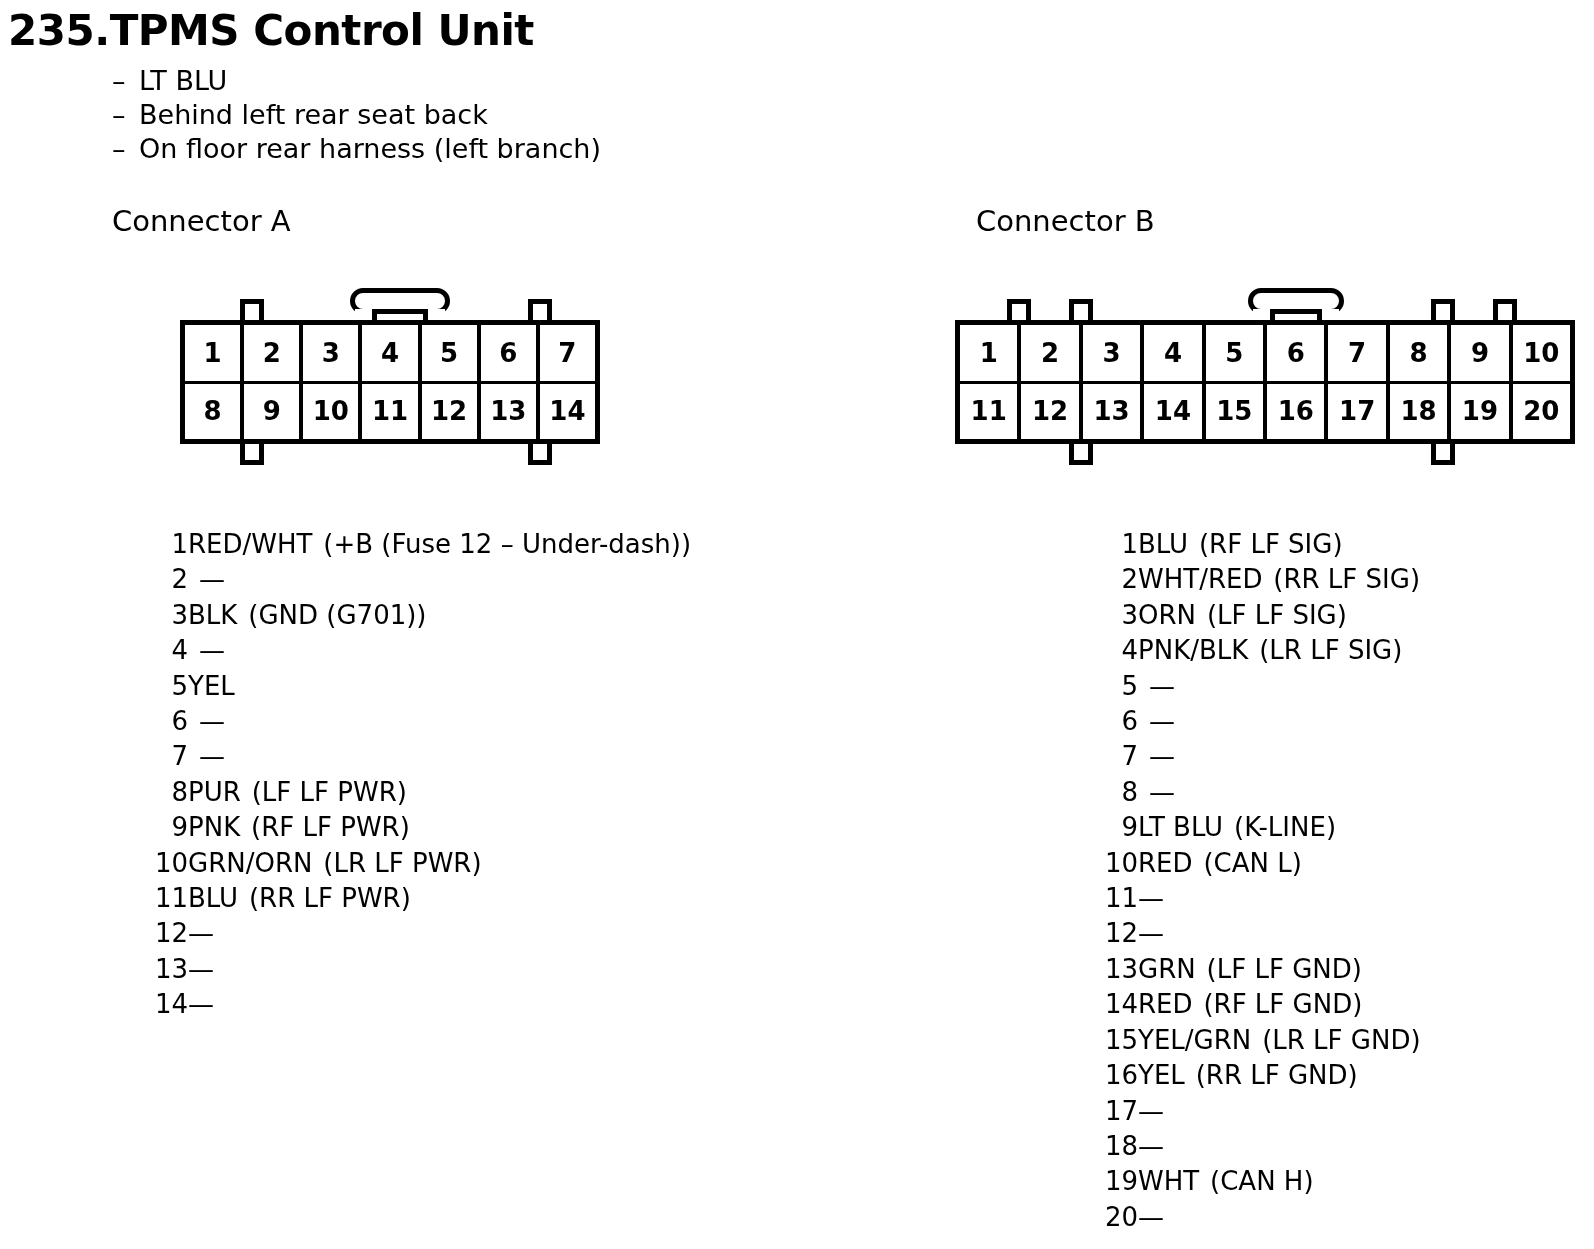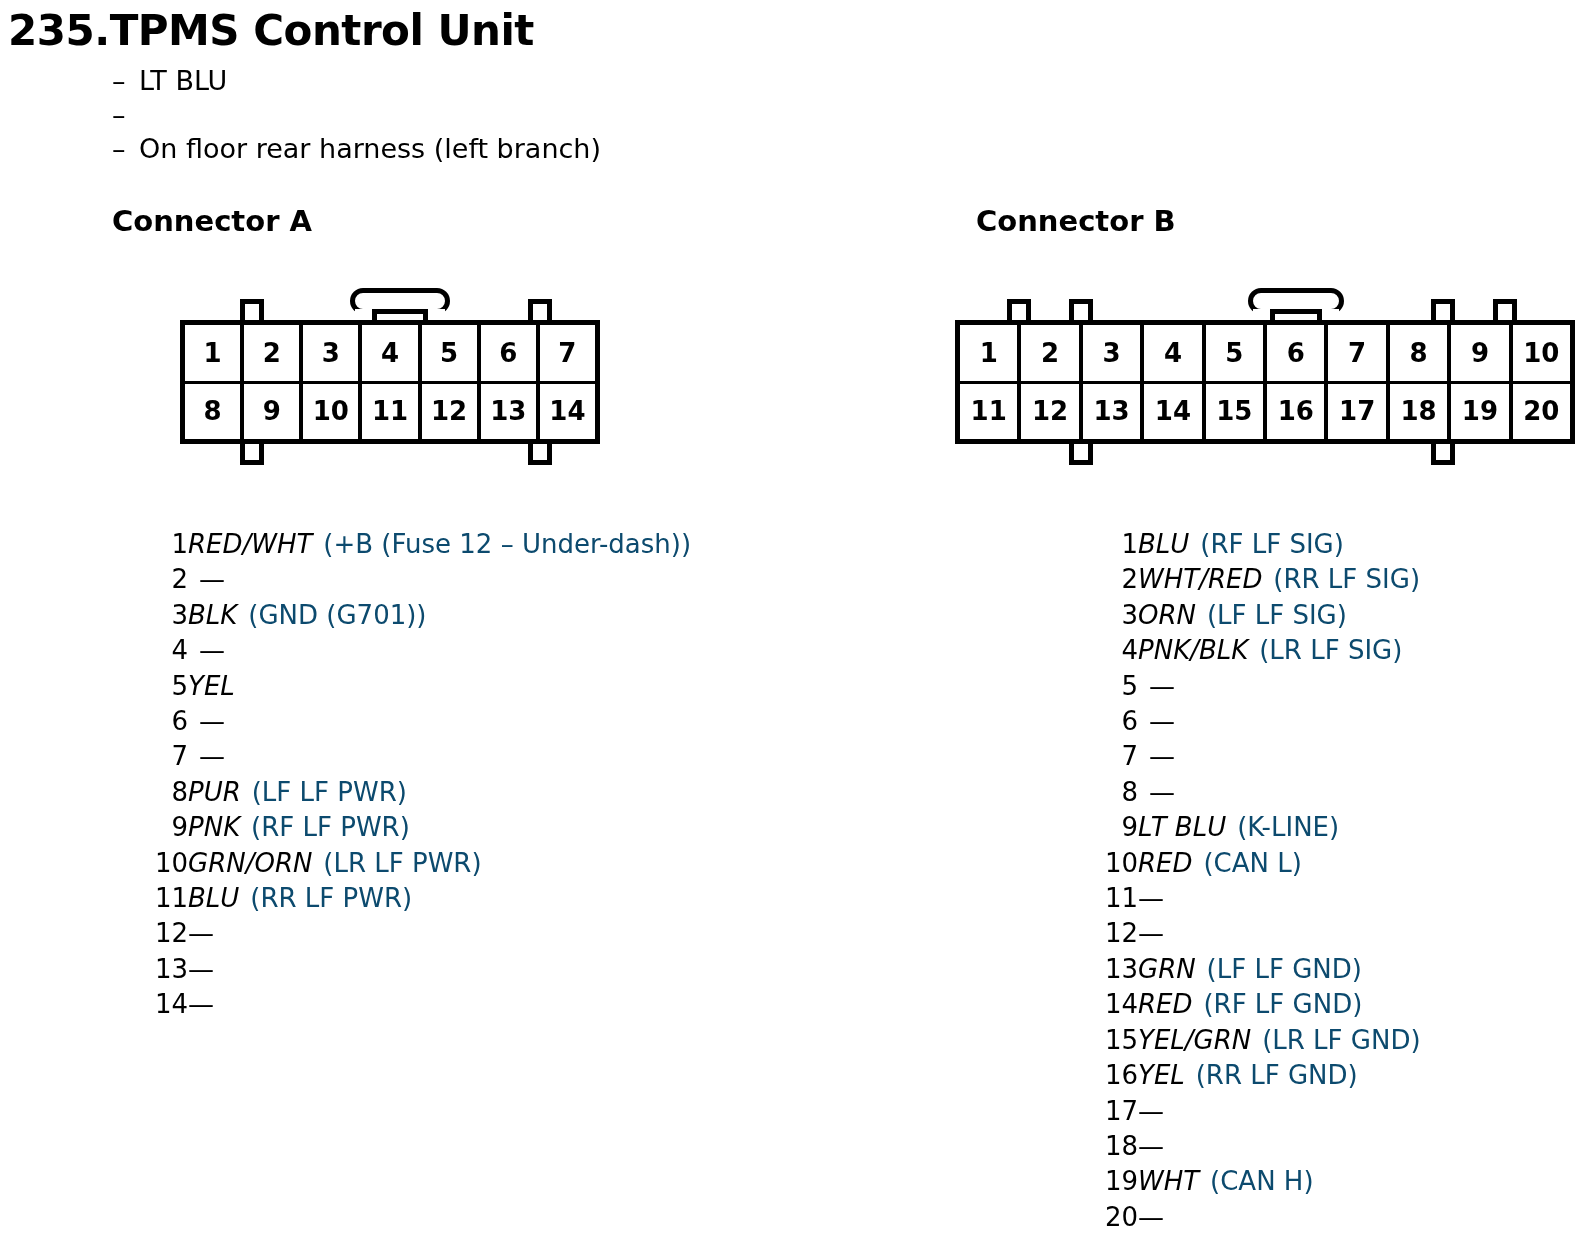--- a/index.html
+++ b/index.html
@@ -40,21 +40,21 @@
   }
   .note-dash {
     width: 27px;
     flex: 0 0 27px;
   }
 
   
   .connector-heading {
     position: absolute;
     font-size: 29px;
-    font-weight: bold;
+    font-weight: normal;
     white-space: nowrap;
   }
   #conn-a-heading { left: 112px; top: 204px; }
   #conn-b-heading { left: 976px; top: 204px; }
 
   
   .connector-diagram {
     position: absolute;
   }
   #conn-a-diagram { left: 180px; top: 280px; }
@@ -142,40 +142,41 @@
     display: flex;
     align-items: baseline;
     white-space: nowrap;
   }
   .pin-num {
     text-align: right;
     flex: 0 0 auto;
   }
   #conn-a-pins .pin-num { width: 38px; }
   #conn-b-pins .pin-num { width: 38px; }
-  .pin-wire { flex: 0 0 auto; font-style: italic; }
+  .pin-wire { flex: 0 0 auto; }
   .pin-desc {
-    color: #0c4a6e;
+    color: #000000;
     flex: 0 0 auto;
     margin-left: 0.42em;
   }
   .pin-desc.nogap { margin-left: 0; }
 </style>
 </head>
 <body>
 
 <div id="page-title">235.TPMS Control Unit</div>
 
 <div id="notes-list">
     <div class="note-row">
       <span class="note-dash">–</span>
       <span>LT BLU</span>
     </div>
     <div class="note-row">
       <span class="note-dash">–</span>
+      <span>Behind left rear seat back</span>
     </div>
     <div class="note-row">
       <span class="note-dash">–</span>
       <span>On floor rear harness (left branch)</span>
     </div>
   </div>
 
 <div class="connector-heading" id="conn-a-heading">Connector A</div>
 
 <div class="connector-diagram" id="conn-a-diagram" style="width: 460px; height: 204px;">

